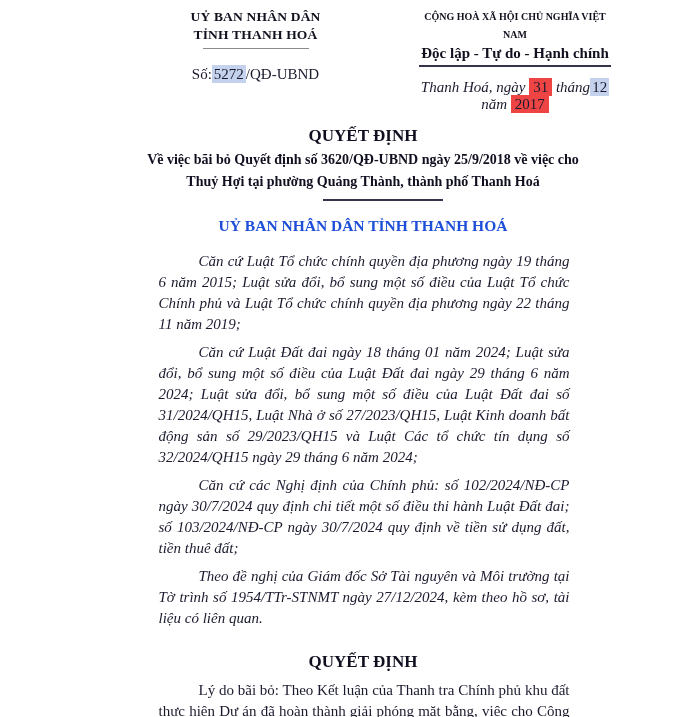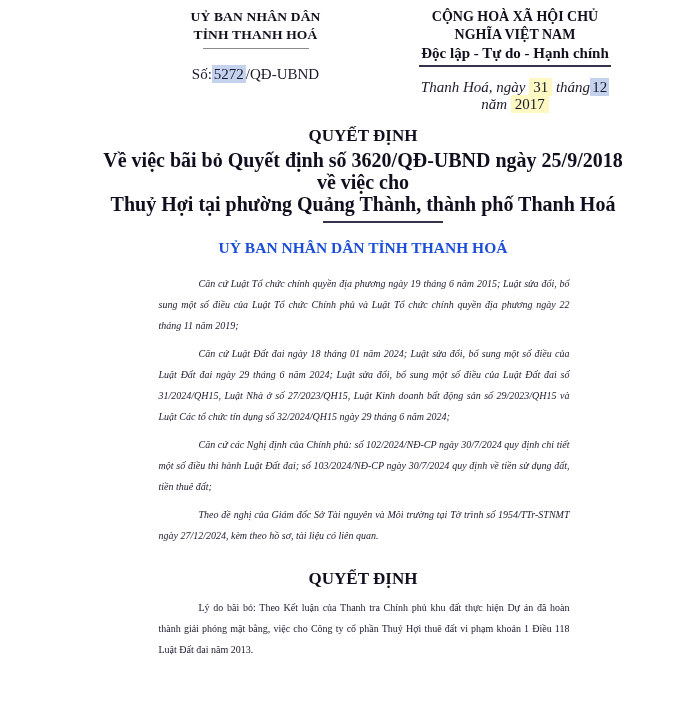--- a/index.html
+++ b/index.html
@@ -18,52 +18,52 @@
   }
   
   .header { display: flex; }
   .header-left  { width: 318px; text-align: center; }
   .header-right { flex: 1; text-align: center; padding-right: 14px; }
   .org-line {
     font-weight: bold; font-size: 13.5px; line-height: 18px;
     letter-spacing: 0.2px; color: #10101f;
   }
   .nation-line {
-    font-weight: bold; font-size: 14px; line-height: 18px; color: #10101f;
+    font-weight: bold; font-size: 10px; line-height: 18px; color: #10101f;
   }
   .motto-line {
     font-weight: bold; font-size: 15px; line-height: 18px; color: #10101f;
   }
   .left-rule  { width: 106px; height: 1px; background: #8b8b8b; margin: 4px auto 0; }
   .right-rule { width: 192px; height: 2px; background: #33334a; margin: 3px auto 0; }
   .doc-number { margin-top: 17px; font-size: 15px; }
   .date-line  { margin-top: 12px; font-size: 15px; font-style: italic; }
-  .hl { background: #fef9c3; font-style: normal; padding: 1px 4px; }
+  .hl { background: #ef4444; font-style: normal; padding: 1px 4px; }
   .hl-tight { background: #c5d2ed; font-style: normal; padding: 1px 2px; }
   
   .doc-heading {
     margin-top: 12px; text-align: center;
     font-size: 17px; font-weight: bold; color: #0f0f1f; line-height: 22px;
   }
   .doc-subtitle {
     margin-top: 2px; text-align: center;
-    font-size: 20px; font-weight: bold; color: #0f0f1f; line-height: 22px;
+    font-size: 14px; font-weight: bold; color: #0f0f1f; line-height: 22px;
   }
   .title-rule {
     width: 120px; height: 2px; background: #33334a;
     margin: 6px auto 0; transform: translateX(20px);
   }
   
   .authority-heading {
     margin-top: 15px; text-align: center;
     font-size: 15.5px; font-weight: bold; color: #1d4ed8; line-height: 20px;
   }
   p.par {
     margin: 7px 60px 0 62px;
-    font-size: 10px; line-height: 21px;
+    font-size: 15px; line-height: 21px;
     text-align: justify; text-indent: 40px;
   }
   p.preamble { font-style: italic; }
   p.first-preamble { margin-top: 15px; }
   .decision-heading {
     margin-top: 22px; text-align: center;
     font-size: 17px; font-weight: bold; color: #0f0f1f; line-height: 22px;
   }
   p.article-first { margin-top: 14px; }
   .article-label { font-weight: bold; }

